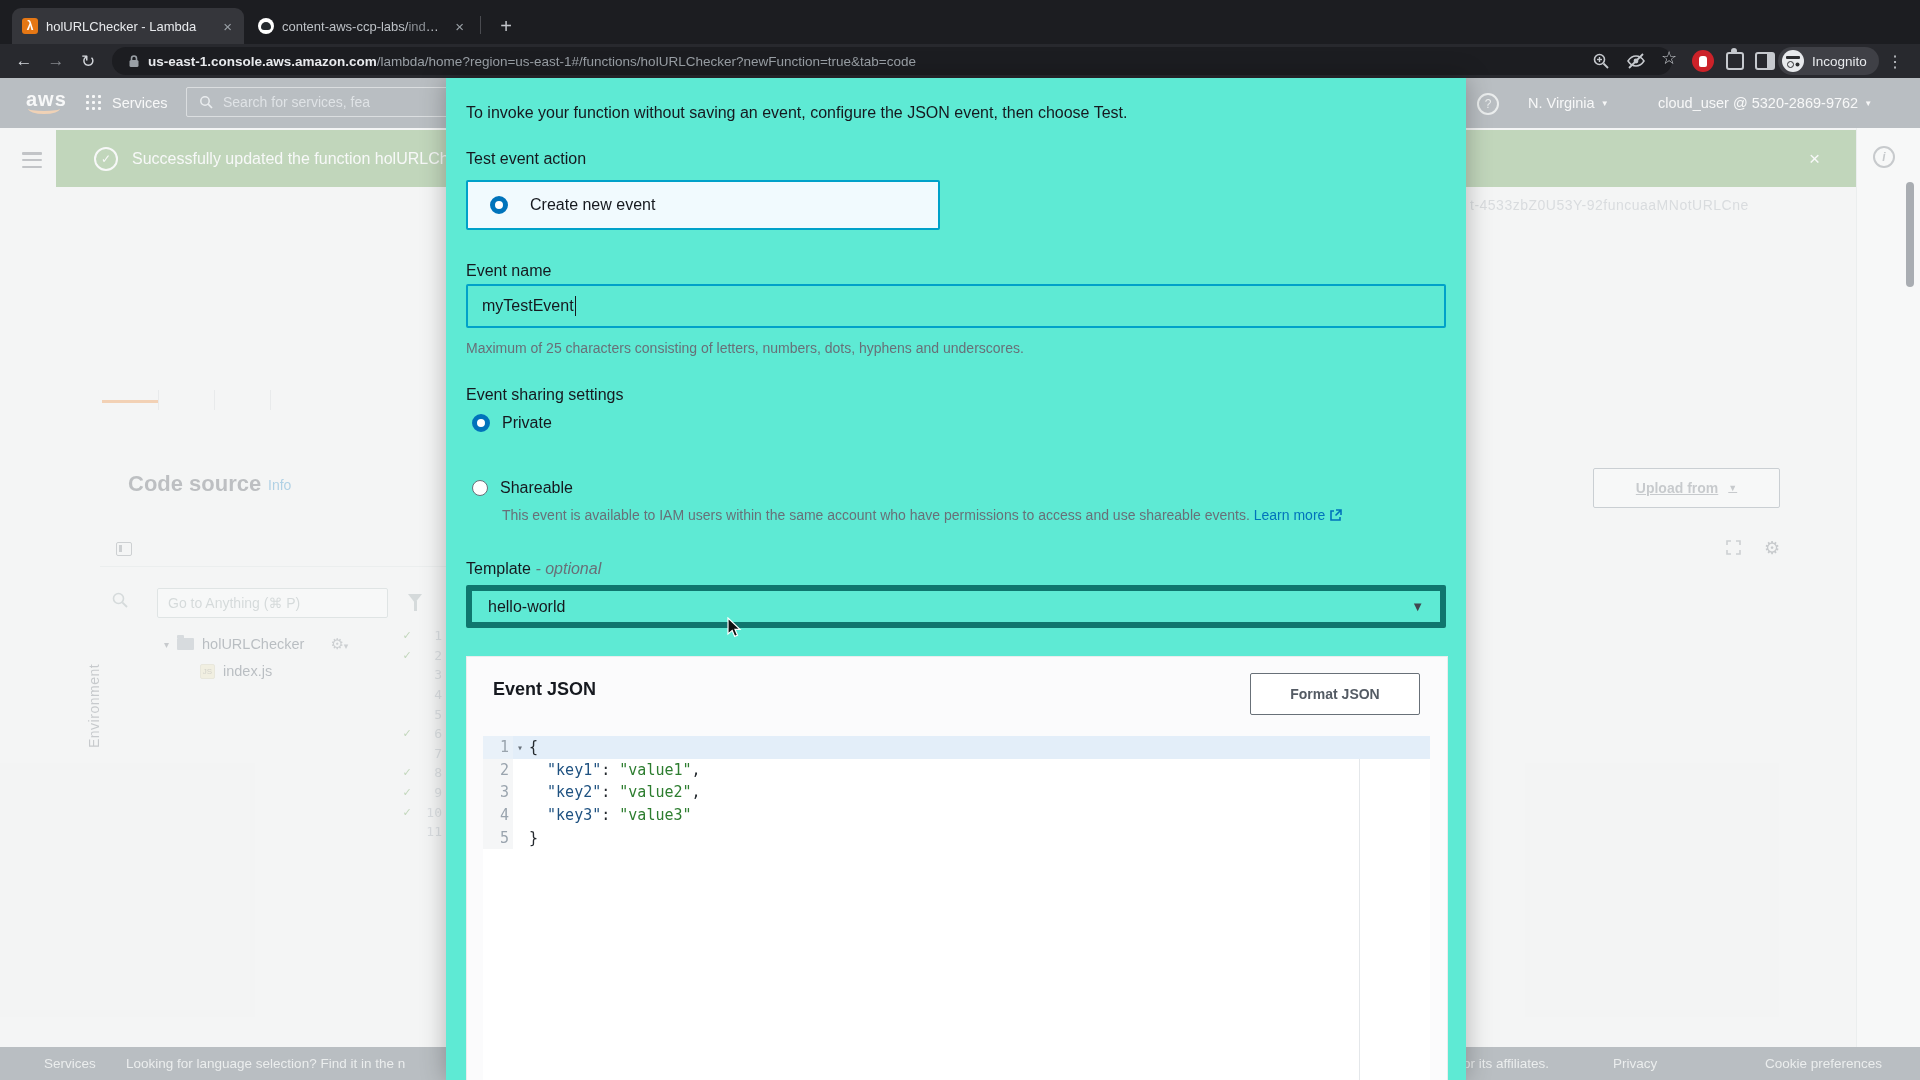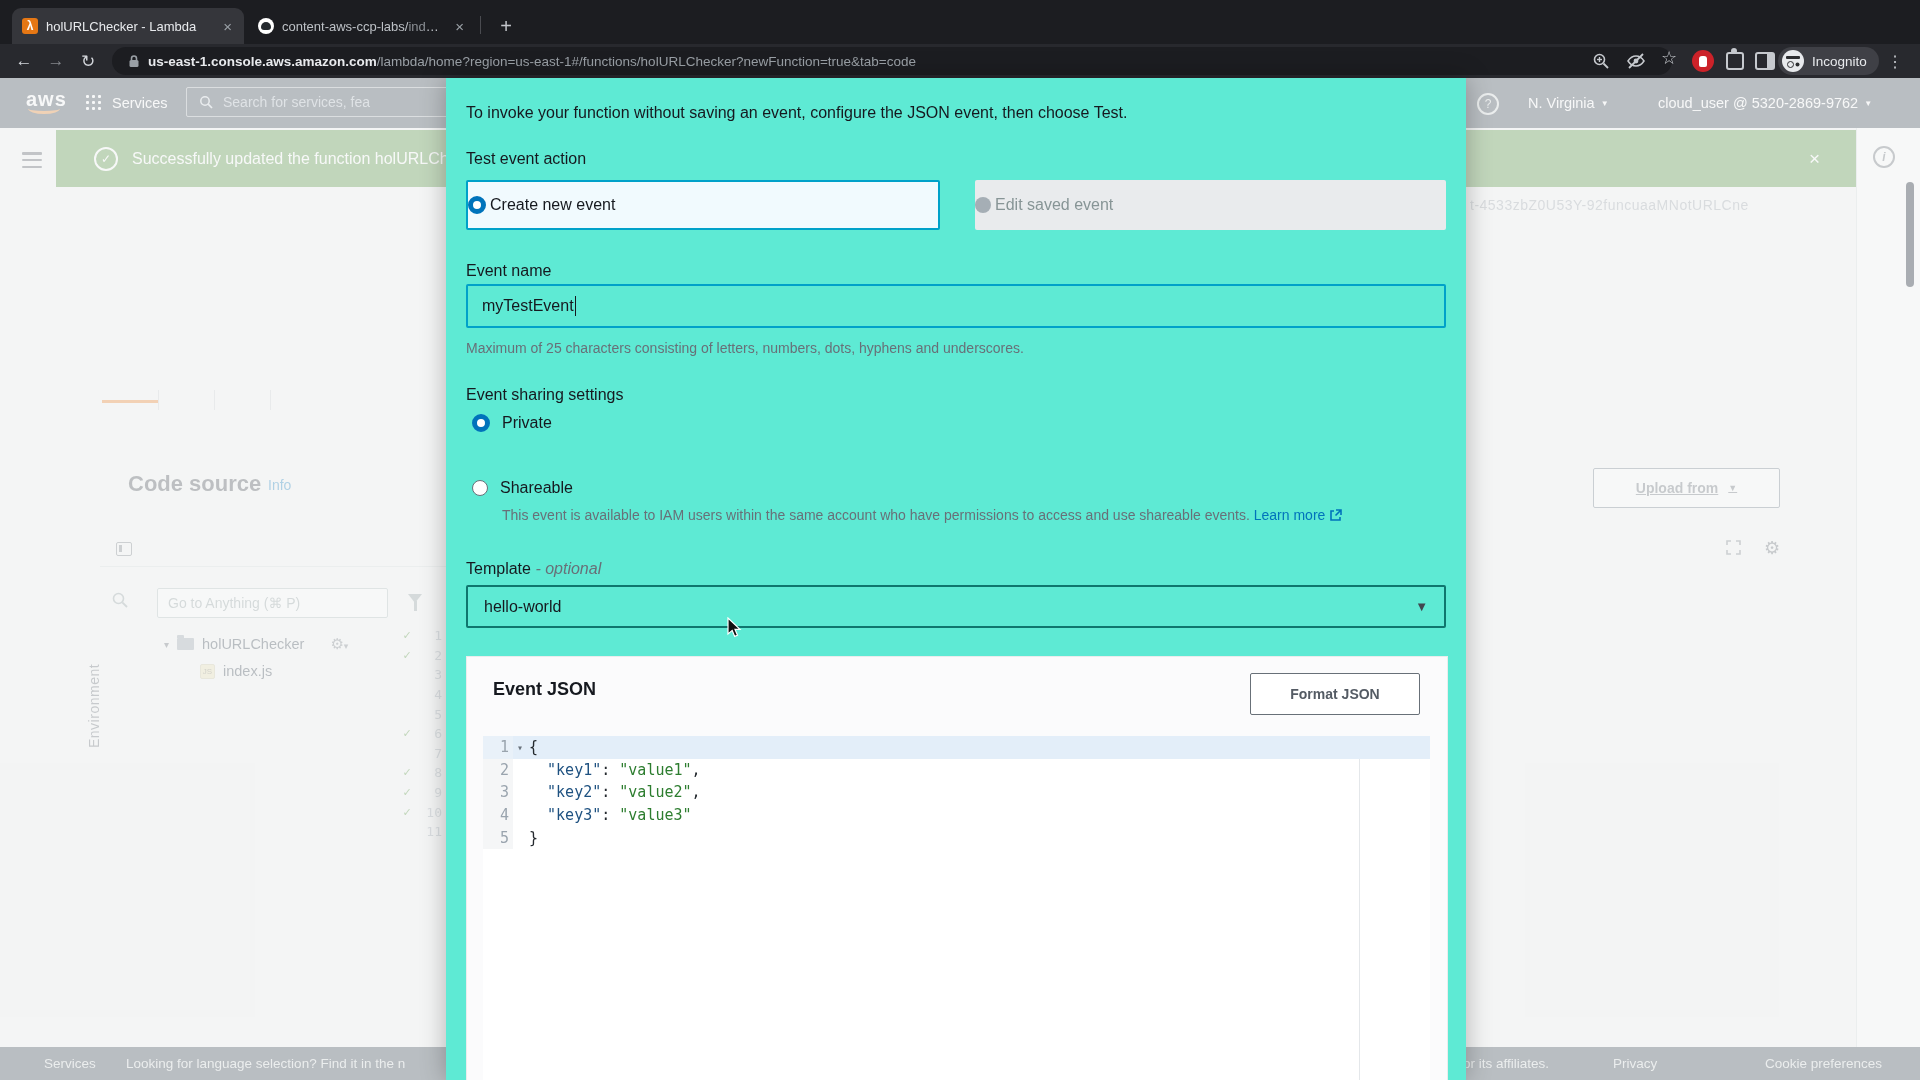--- a/index.html
+++ b/index.html
@@ -105,37 +105,37 @@
 
   
   .overlay{position:absolute;left:0;top:78px;width:1920px;height:1002px;background:rgba(244,245,245,.72);z-index:50;}
   .scroll-thumb{position:absolute;left:1906px;top:182px;width:8px;height:105px;border-radius:4px;background:#a9adb2;z-index:60;}
 
   
   .modal{position:absolute;left:446px;top:78px;width:1020px;height:1002px;background:#5eead4;z-index:100;
         box-shadow:0 0 24px rgba(0,0,0,.28);color:#16191f;}
   .m-intro{position:absolute;left:20px;top:26px;font-size:16px;}
   .m-label{position:absolute;left:20px;font-size:16px;color:#16191f;}
-  .tile{position:absolute;height:50px;border-radius:2px;display:flex;align-items:center;gap:4px;
-        box-sizing:border-box;font-size:16px;}
+  .tile{position:absolute;height:50px;border-radius:2px;display:flex;align-items:center;gap:22px;
+        padding-left:22px;box-sizing:border-box;font-size:16px;}
   .tile.sel{left:20px;top:102px;width:474px;background:#f1fafe;border:2px solid #00a1c9;color:#16191f;}
   .tile.dis{left:529px;top:102px;width:471px;background:#e9ebed;color:#879596;}
   .radio-on{width:8px;height:8px;border-radius:50%;background:#fff;border:5px solid #0073bb;flex:0 0 auto;}
   .radio-disabled{width:16px;height:16px;border-radius:50%;background:#a5aeb5;flex:0 0 auto;}
   .radio-off{width:14px;height:14px;border-radius:50%;background:#fff;border:1.5px solid #687078;flex:0 0 auto;}
   .m-input{position:absolute;left:20px;top:206px;width:980px;height:44px;border:2px solid #00a1c9;border-radius:2px;
         box-sizing:border-box;display:flex;align-items:center;padding:0 14px;font-size:16px;}
   .caret-bar{display:inline-block;width:1.5px;height:20px;background:#16191f;margin-left:1px;vertical-align:-4px;}
   .m-help{position:absolute;left:20px;top:262px;font-size:14px;color:#687078;}
   .radio-row{position:absolute;display:flex;align-items:center;gap:12px;font-size:16px;}
   .m-desc{position:absolute;left:56px;font-size:14px;color:#687078;}
   .learn{color:#0073bb;}
   .extlink{display:inline-block;vertical-align:-2px;margin-left:4px;}
   .t-optional{font-style:italic;color:#687078;}
-  .m-select{position:absolute;left:20px;top:507px;width:980px;height:43px;border:2px solid #0f766e;border-radius:2px;
+  .m-select{position:absolute;left:20px;top:507px;width:980px;height:43px;border:6px solid #0f766e;border-radius:2px;
         box-sizing:border-box;display:flex;align-items:center;padding:0 16px;font-size:16px;color:#16191f;}
   .m-select .sel-caret{margin-left:auto;color:#414750;font-size:13px;}
   .json-card{position:absolute;left:20px;top:578px;width:982px;height:440px;background:#fbfbfc;border:1px solid #eaeded;
         box-sizing:border-box;overflow:hidden;}
   .json-title{position:absolute;left:26px;top:22px;font-size:18px;font-weight:bold;color:#16191f;}
   .format-btn{position:absolute;right:27px;top:16px;width:168px;height:40px;background:#fff;border:1px solid #687078;
         border-radius:2px;color:#545b64;font-size:14px;font-weight:bold;display:flex;align-items:center;justify-content:center;}
   .editor{position:absolute;left:16px;right:17px;top:79px;bottom:0;background:#fff;
         font-family:"DejaVu Sans Mono",monospace;font-size:15px;}
   .editor .margin-line{position:absolute;left:876px;top:0;bottom:0;width:1px;background:#e4e7ea;}
@@ -382,24 +382,20 @@
   <div class="scroll-thumb"></div>
 
   <div class="modal">
     <div class="m-intro">To invoke your function without saving an event, configure the JSON event, then choose Test.</div>
 
     <div class="m-label" style="top:72px;">Test event action</div>
     <div class="tile sel">
       <span class="radio-on"></span>
       <span>Create new event</span>
     </div>
-    <div class="tile dis">
-      <span class="radio-disabled"></span>
-      <span>Edit saved event</span>
-    </div>
 
     <div class="m-label" style="top:184px;">Event name</div>
     <div class="m-input">
       <span>myTestEvent</span>
         <span class="caret-bar"></span>
     </div>
     <div class="m-help">Maximum of 25 characters consisting of letters, numbers, dots, hyphens and underscores.</div>
 
     <div class="m-label" style="top:308px;">Event sharing settings</div>
 

